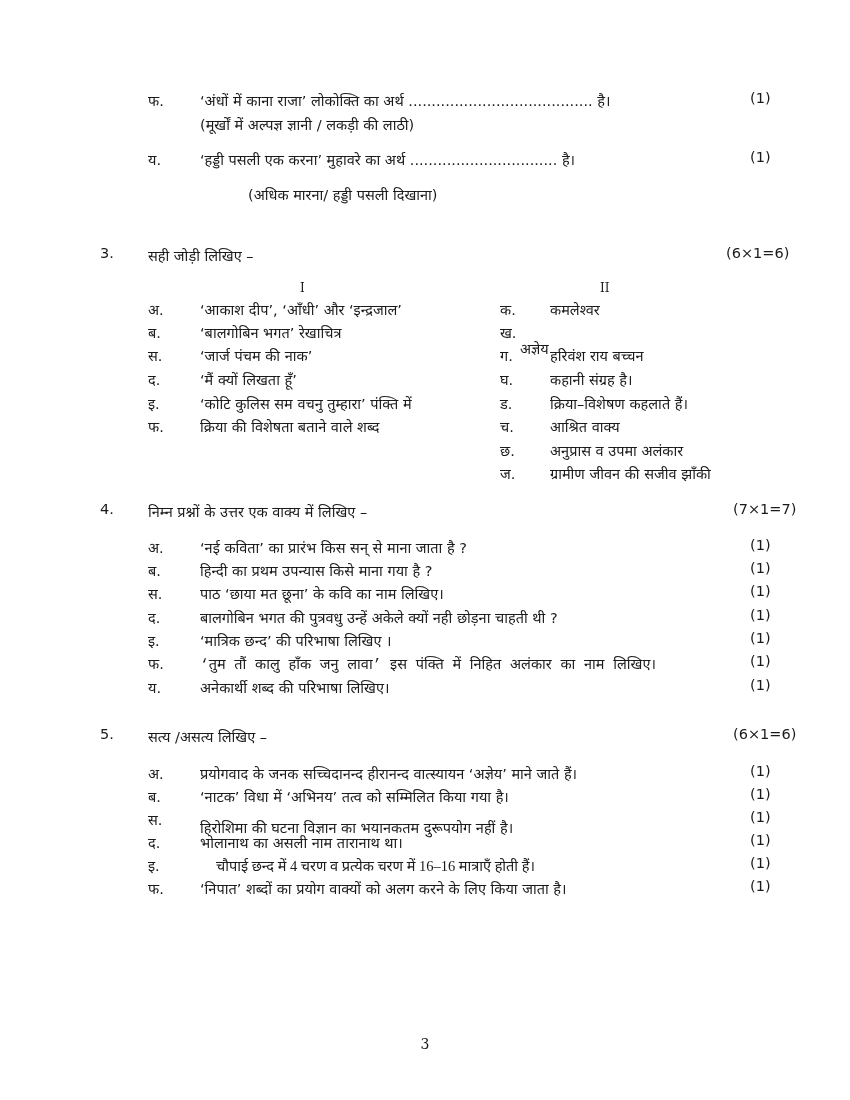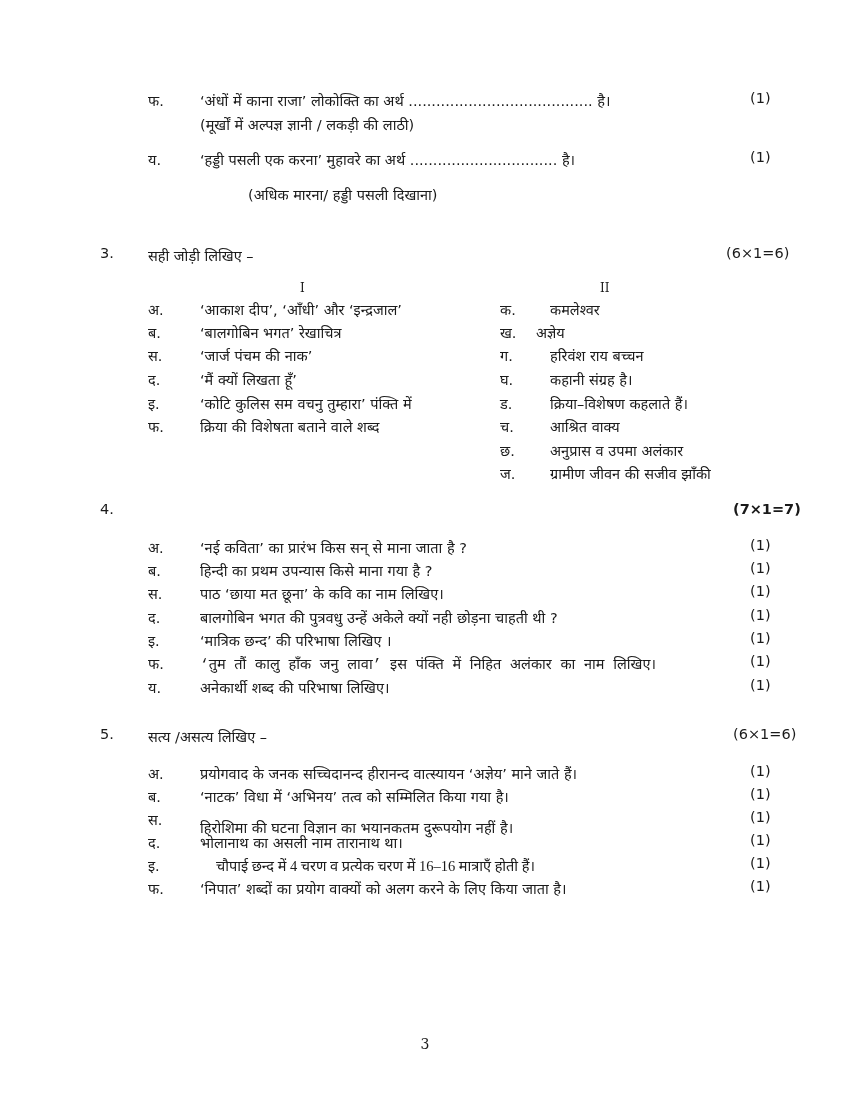--- a/index.html
+++ b/index.html
@@ -87,21 +87,21 @@
     </div>
   </div>
 
   <div>
     <div class="row" style="top:299px;">
       <span style="left:500px;">क.</span>
       <span style="left:550px;">कमलेश्वर</span>
     </div>
     <div class="row" style="top:322px;">
       <span style="left:500px;">ख.</span>
-      <span style="left:536px;">अज्ञेय</span>
+      <span style="left:520px;margin-top:16px;">अज्ञेय</span>
     </div>
     <div class="row" style="top:345px;">
       <span style="left:500px;">ग.</span>
       <span style="left:550px;">हरिवंश राय बच्चन</span>
     </div>
     <div class="row" style="top:369px;">
       <span style="left:500px;">घ.</span>
       <span style="left:550px;">कहानी संग्रह है।</span>
     </div>
     <div class="row" style="top:393px;">
@@ -119,21 +119,22 @@
     <div class="row" style="top:463px;">
       <span style="left:500px;">ज.</span>
       <span style="left:550px;">ग्रामीण जीवन की सजीव झाँकी</span>
     </div>
   </div>
 </div>
 
 <div>
   <div class="row" style="top:501px;">
     <span style="left:100px;">4.</span>
-    <span style="left:733px;font-weight:bold;">(7×1=7)</span>
+    <span style="left:148px;">निम्न प्रश्नों के उत्तर एक वाक्य में लिखिए –</span>
+    <span style="left:733px;">(7×1=7)</span>
   </div>
   <div class="row" style="top:537px;">
     <span style="left:148px;">अ.</span>
     <span style="left:200px;">‘नई कविता’ का प्रारंभ किस सन् से माना जाता है ?</span>
     <span style="left:750px;">(1)</span>
   </div>
   <div class="row" style="top:560px;">
     <span style="left:148px;">ब.</span>
     <span style="left:200px;">हिन्दी का प्रथम उपन्यास किसे माना गया है ?</span>
     <span style="left:750px;">(1)</span>

